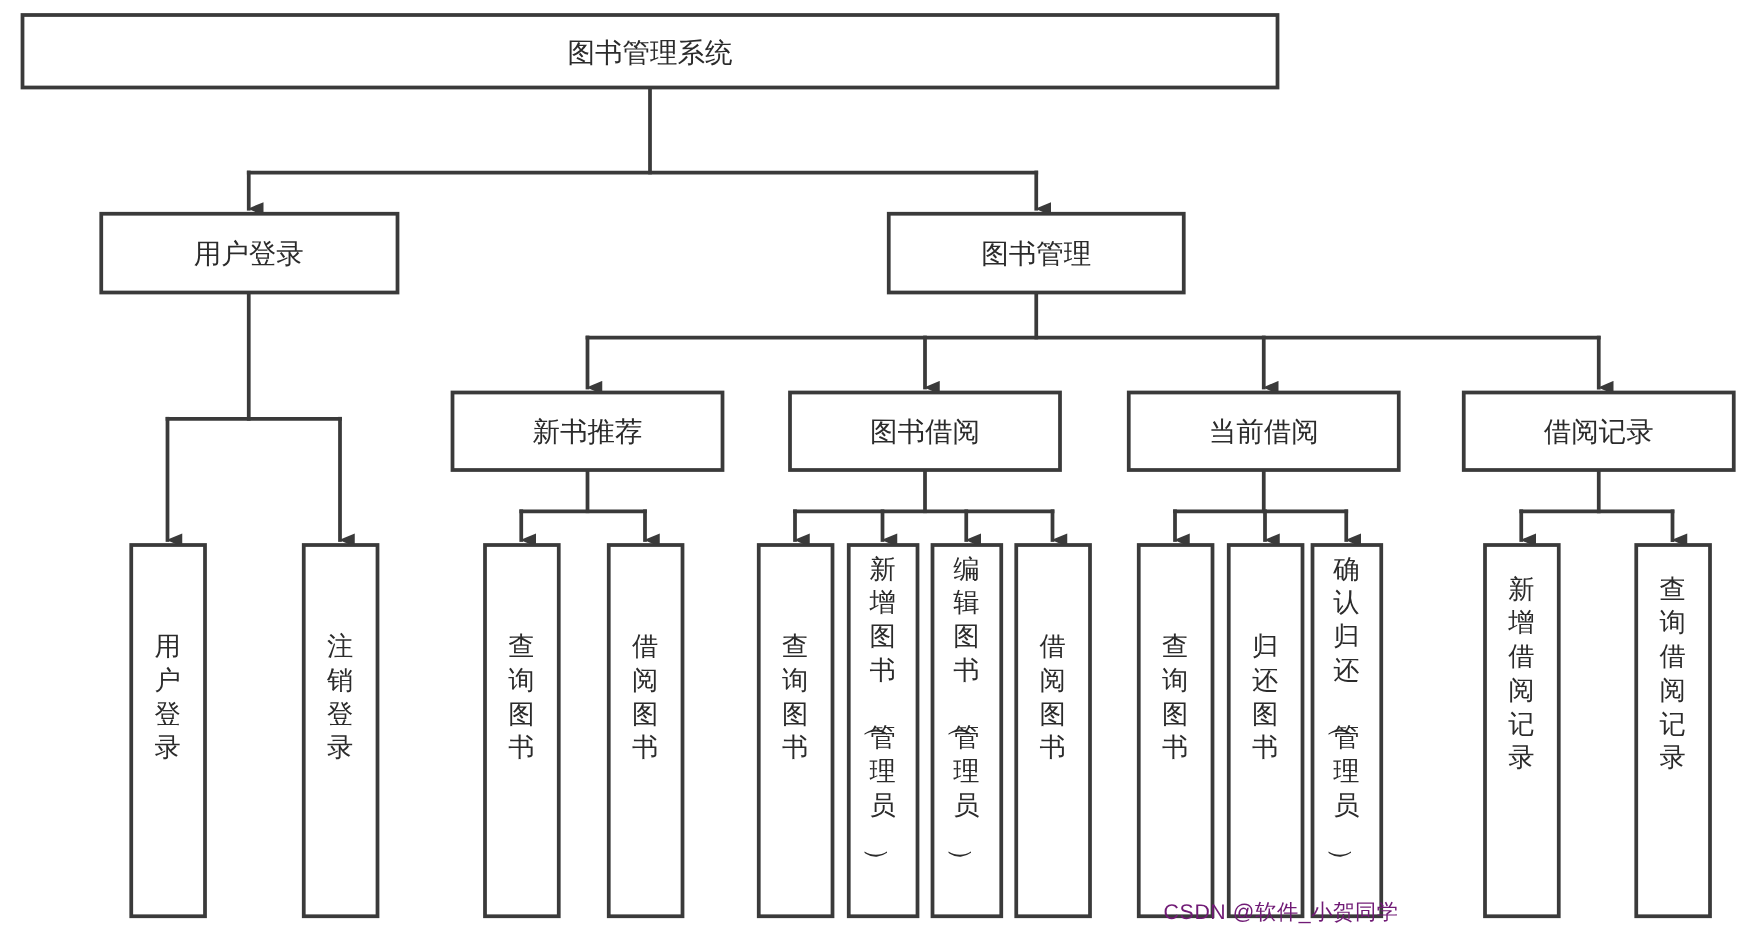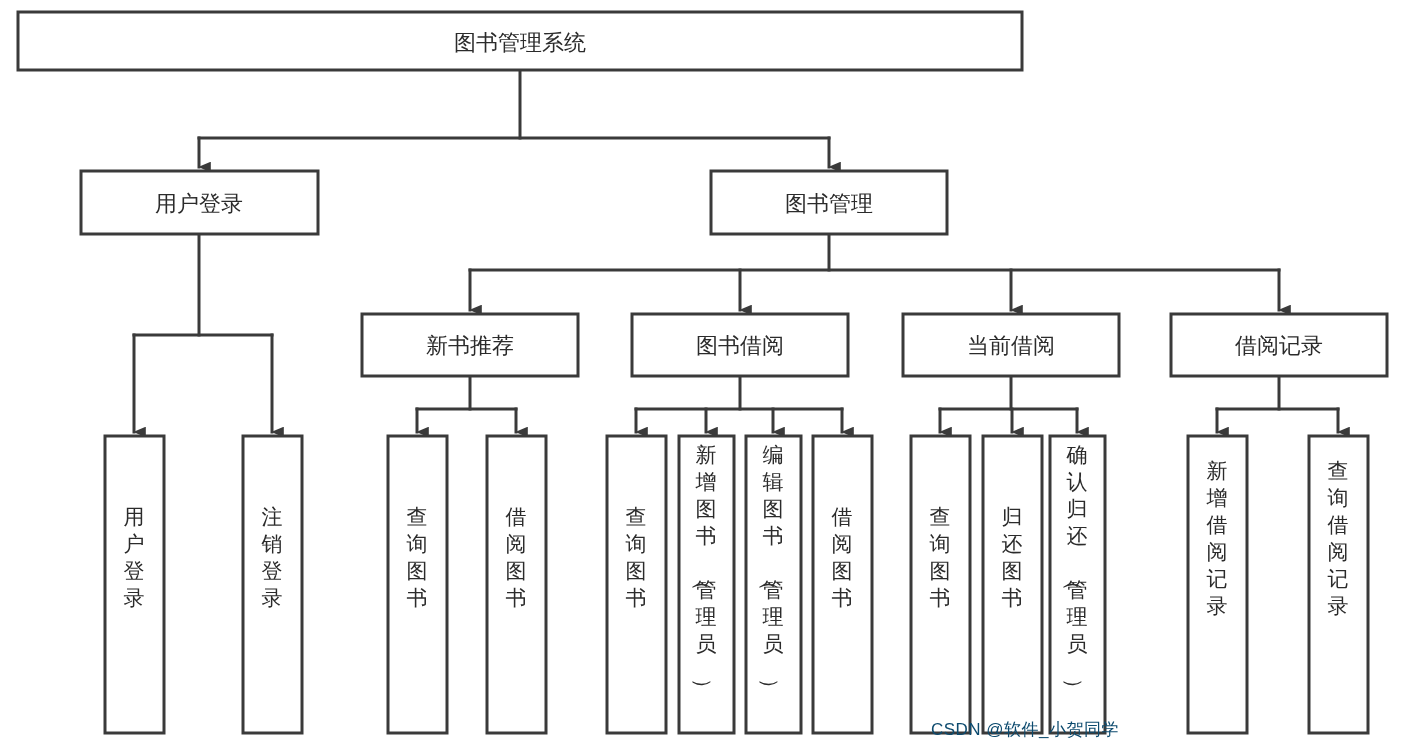--- a/index.html
+++ b/index.html
@@ -49,21 +49,21 @@
     font-size: 21px;
     fill: #2b2b2b;
     text-anchor: middle;
   }
   .watermark {
     position: absolute;
     right: 8px;
     bottom: 6px;
     font-family: "Liberation Sans", "DejaVu Sans", sans-serif;
     font-size: 17px;
-    color: #0c4a6e;
+    color: #701a75;
     letter-spacing: 0.5px;
     white-space: nowrap;
     user-select: none;
   }
 </style>
 </head>
 <body>
 
 <div id="diagram-root">
 

